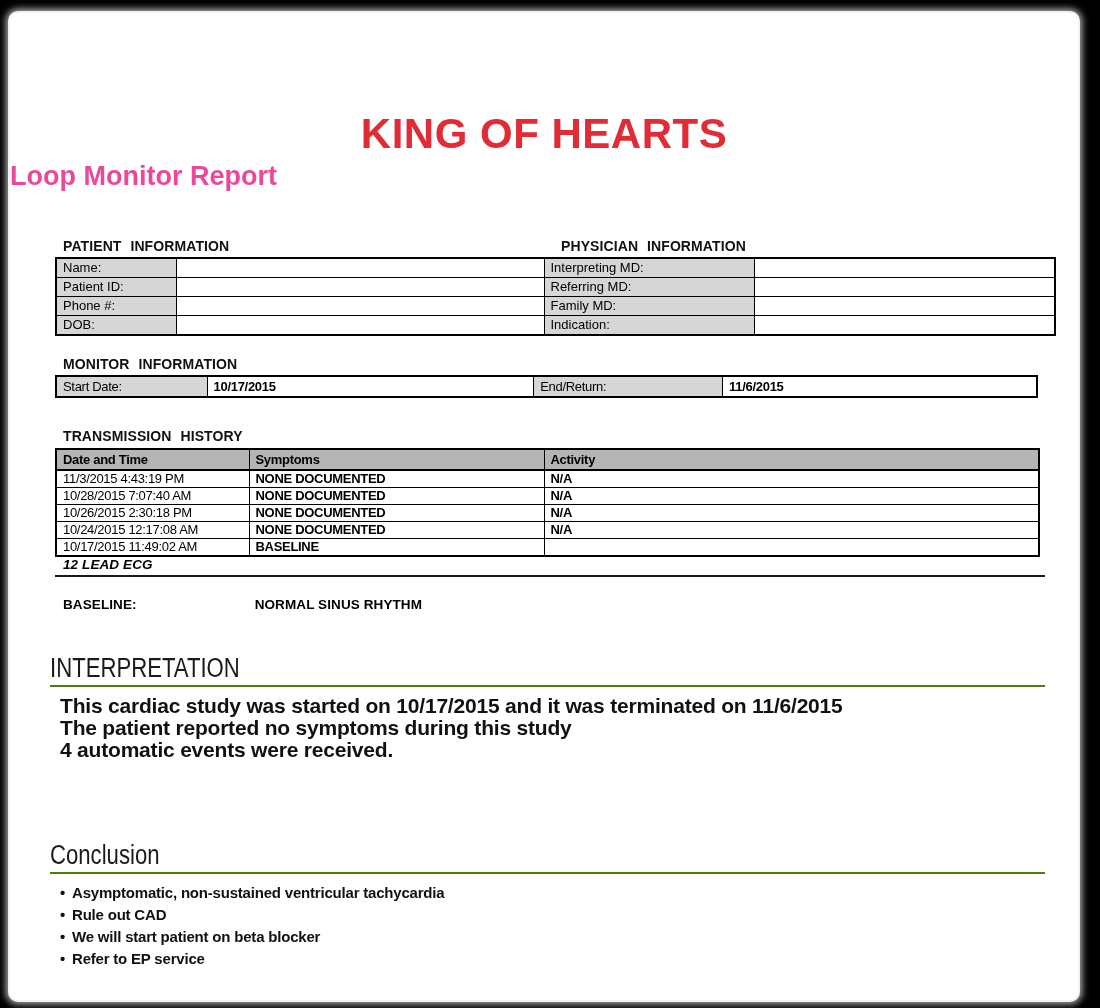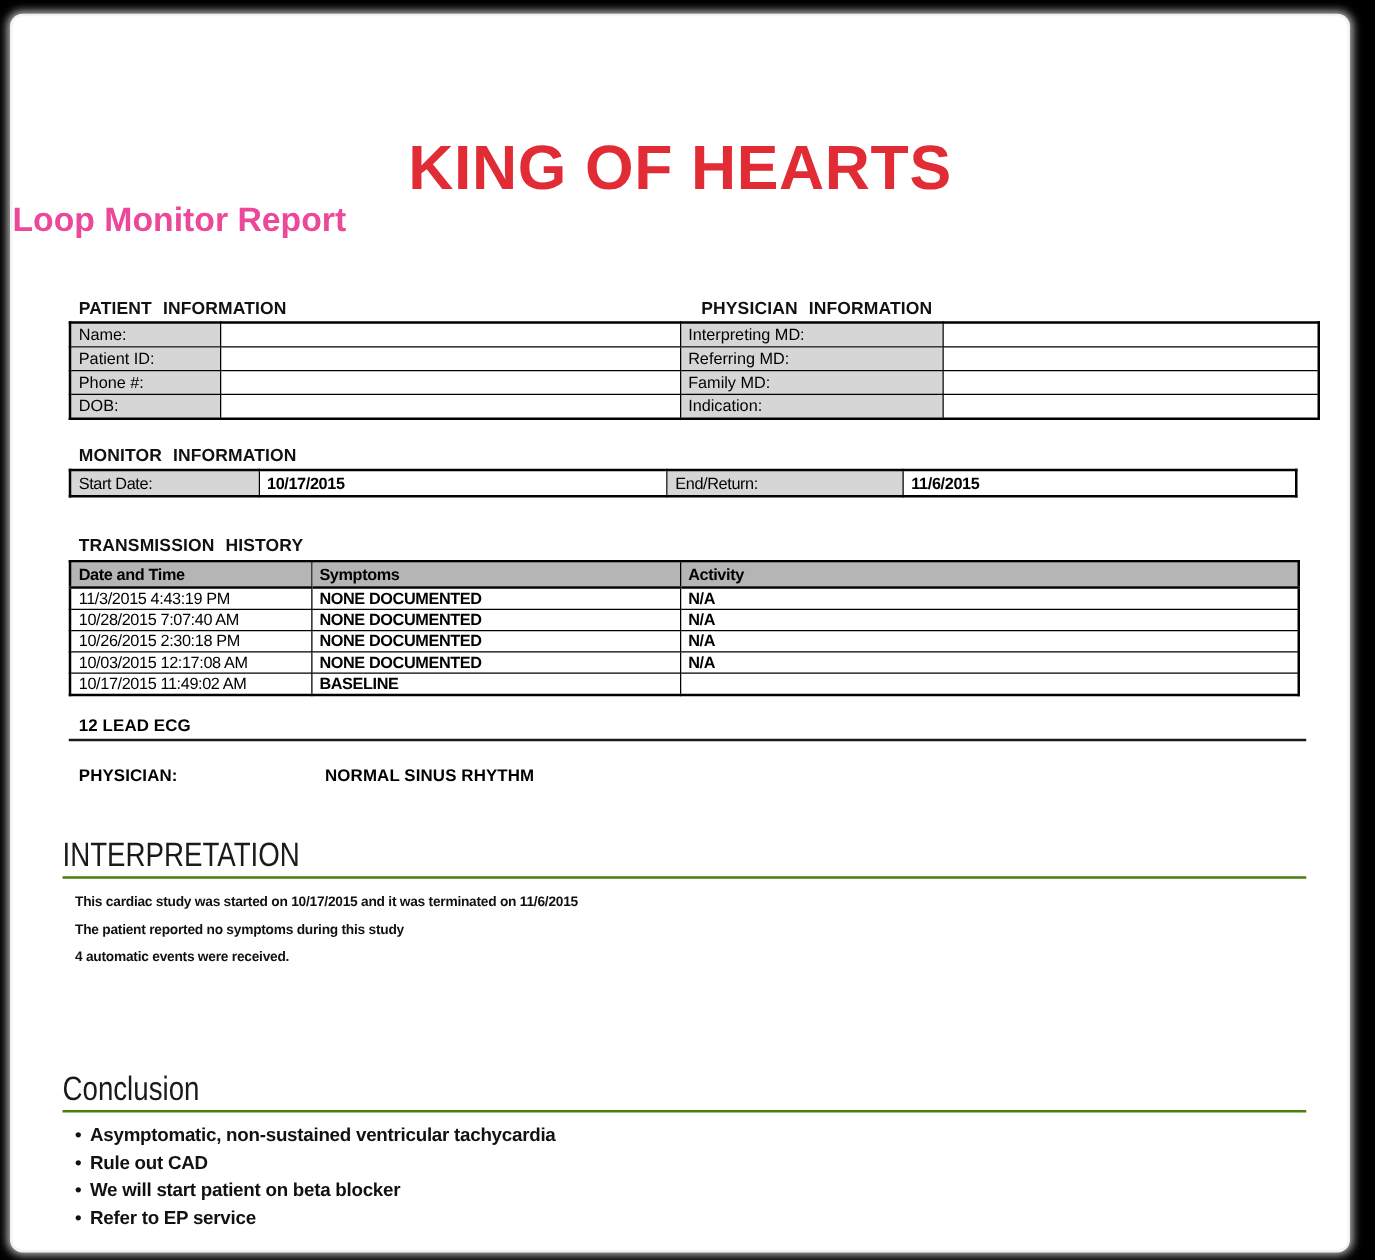--- a/index.html
+++ b/index.html
@@ -3,21 +3,21 @@
 <meta charset="utf-8">
 <style>
   * { margin:0; padding:0; box-sizing:border-box; }
   html,body { width:1100px; height:1008px; background:#000; font-family:"Liberation Sans","DejaVu Sans",sans-serif; }
   .page {
     position:absolute; left:10px; top:13px; width:1068px; height:987px;
     background:#fff; border-radius:8px;
     box-shadow: 0 0 0 2px #f2f2f2, 0 0 7px 4px rgba(190,190,190,0.95);
     overflow:hidden;
   }
-  .title { margin-top:100px; text-align:center; font-size:50px; line-height:42px; font-weight:bold; color:#E12B35; letter-spacing:0.5px; }
+  .title { margin-top:100px; text-align:center; font-size:42px; line-height:42px; font-weight:bold; color:#E12B35; letter-spacing:0.5px; }
   .subtitle { margin-top:6px; font-size:27px; line-height:30px; font-weight:bold; color:#ec4899; }
 
   .sec { margin-left:45px; width:983px; }
   .sec-heading { font-size:14px; font-weight:bold; color:#111; word-spacing:0.35em; padding-left:8px; letter-spacing:0.1px; }
   .headings-row { display:flex; margin-top:47px; }
   .headings-row .h-patient { width:498px; }
 
   table { border-collapse:collapse; table-layout:fixed; width:983px; margin-top:3px; }
   td, th { border:1px solid #000; font-size:13px; padding:1px 5px 1px 6px; vertical-align:top; text-align:left; overflow:hidden; }
   .grid { border:2px solid #000; }
@@ -29,31 +29,31 @@
 
   .monitor-table td { height:19px; line-height:17px; letter-spacing:-0.3px; }
   .mcol-l1 { width:148px; } .mcol-v1 { width:320px; } .mcol-l2 { width:185px; } .mcol-v2 { width:308px; }
 
   .trans-table { margin-top:4px; }
   .trans-table th { background:#B5B5B5; font-weight:bold; height:19px; line-height:17px; border-bottom:2px solid #000; letter-spacing:-0.3px; }
   .trans-table td { height:16px; line-height:14px; letter-spacing:-0.3px; }
   .trans-table td.sym { font-weight:bold; }
   .tcol-1 { width:193px; } .tcol-2 { width:295px; } .tcol-3 { width:495px; }
 
-  .ecg-sec { margin-top:16px; margin-left:45px; width:990px; border-bottom:2px solid #1a1a1a; padding-bottom:3px; }
+  .ecg-sec { margin-left:45px; width:990px; border-bottom:2px solid #1a1a1a; padding-bottom:3px;font-style:italic; }
   .ecg-heading { font-size:13.5px; font-weight:bold; padding-left:8px; letter-spacing:0.1px; }
   .baseline-row { margin-top:20px; margin-left:53px; font-size:13.5px; font-weight:bold; letter-spacing:0.1px; }
   .baseline-row .val { margin-left:118px; }
 
   .big-sec { margin-left:40px; width:995px; }
   .big-heading { display:block; border-bottom:2px solid #4d7c0f; padding-bottom:3px; }
   .big-heading span { display:inline-block; font-size:27px; line-height:28px; font-weight:400; color:#1a1a1a; transform:scaleX(0.82); transform-origin:0 50%; }
   .interp-sec { margin-top:42px; }
   .body-lines { margin-top:8px; margin-left:10px; }
-  .body-lines p { font-size:11px; line-height:22px; font-weight:bold; color:#111; letter-spacing:-0.2px; }
+  .body-lines p { font-size:21px; line-height:22px; font-weight:bold; color:#111; letter-spacing:-0.2px; }
 
   .concl-sec { margin-top:80px; }
   .bullets { margin-top:8px; margin-left:10px; list-style:none; }
   .bullets li { font-size:15px; line-height:22px; font-weight:bold; color:#111; letter-spacing:-0.2px; }
   .bullets .bullet { display:inline-block; width:12px; }
 </style>
 </head>
 <body>
 
 <div class="page">
@@ -129,38 +129,38 @@
         <td>10/28/2015 7:07:40 AM</td>
         <td class="sym">NONE DOCUMENTED</td>
         <td class="sym">N/A</td>
       </tr>
       <tr>
         <td>10/26/2015 2:30:18 PM</td>
         <td class="sym">NONE DOCUMENTED</td>
         <td class="sym">N/A</td>
       </tr>
       <tr>
-        <td>10/03/2015 12:17:08 AM</td>
+        <td>10/24/2015 12:17:08 AM</td>
         <td class="sym">NONE DOCUMENTED</td>
         <td class="sym">N/A</td>
       </tr>
       <tr>
         <td>10/17/2015 11:49:02 AM</td>
         <td class="sym">BASELINE</td>
         <td class="sym"></td>
       </tr>
     </tbody>
       </table>
   </div>
 
   <div class="ecg-sec">
     <div class="ecg-heading">12 LEAD ECG</div>
   </div>
   <div class="baseline-row">
-    <span>PHYSICIAN:</span><span class="val">NORMAL SINUS RHYTHM</span>
+    <span>BASELINE:</span><span class="val">NORMAL SINUS RHYTHM</span>
   </div>
 
   <div class="big-sec interp-sec">
     <div class="big-heading"><span>INTERPRETATION</span></div>
     <div class="body-lines">
       <p>This cardiac study was started on 10/17/2015 and it was terminated on 11/6/2015</p>
       <p>The patient reported no symptoms during this study</p>
       <p>4 automatic events were received.</p>
     </div>
   </div>

